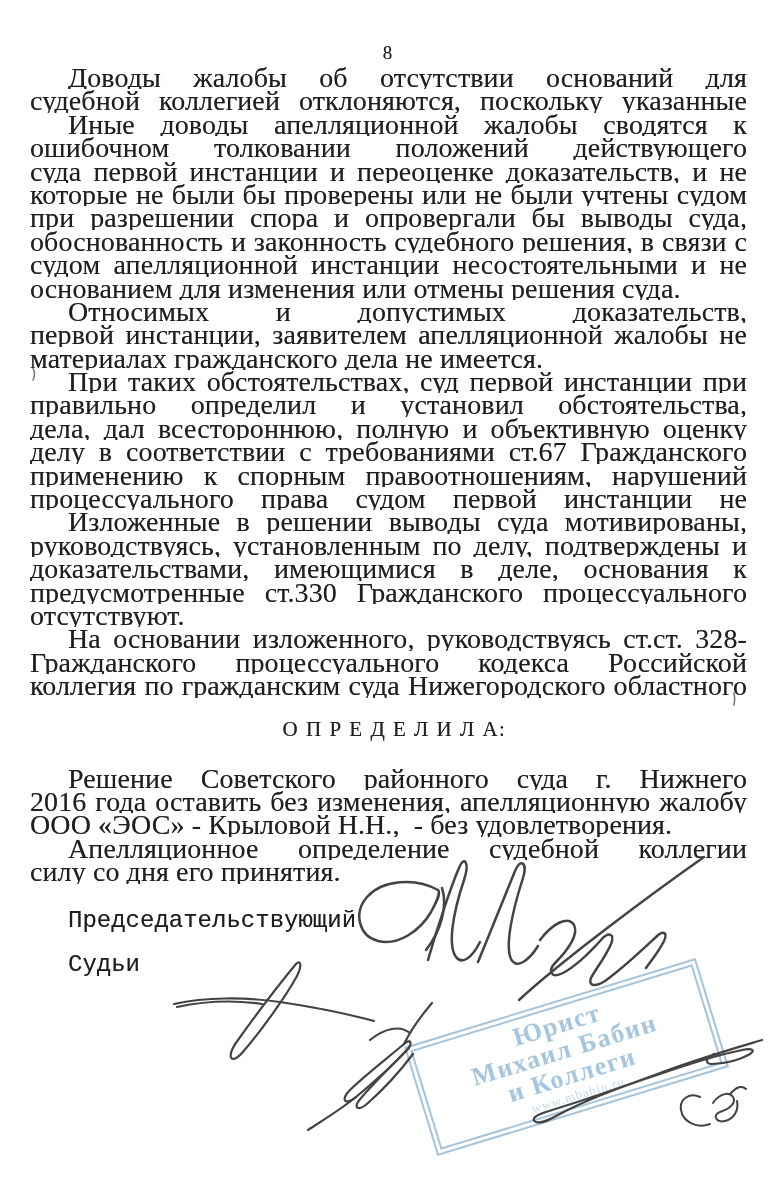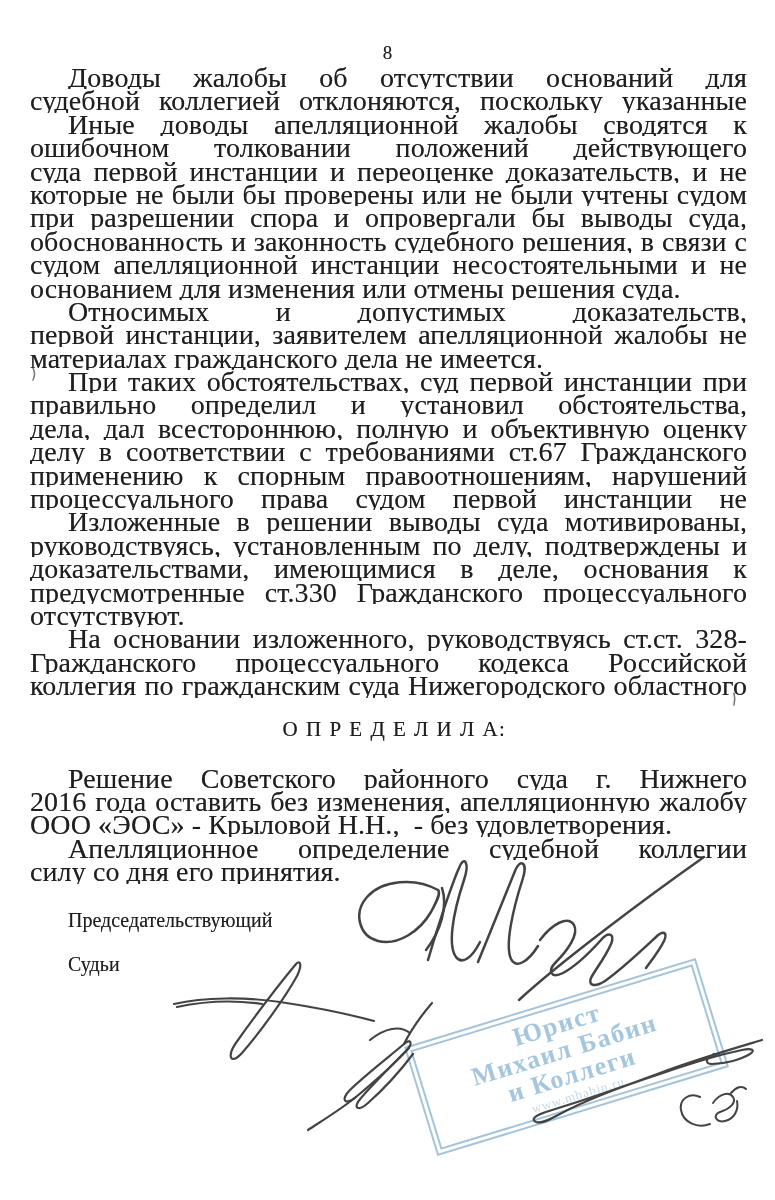--- a/index.html
+++ b/index.html
@@ -41,23 +41,24 @@
     margin-top:17px;
     height:28px;line-height:28px;
     font-size:21px;
     letter-spacing:1.5px;
     text-align:center;
     padding-left:12px;
     text-shadow:0 0 0.5px rgba(25,25,25,0.6);
   }
   #paras-res{margin-top:24px;}
   .sig-label{
-    font-size:20px;line-height:23.4px;height:23.4px;
+    font-size:24px;line-height:23.4px;height:23.4px;
     text-indent:38px;text-align:left;
     text-shadow:0 0 0.45px rgba(25,25,25,0.55);
+    font-family:Liberation Mono, monospace;
   }
   .sig-label.chairman{margin-top:25px;}
   .sig-label.judges{margin-top:21px;}
 
   
   .stamp{
     position:absolute;
     left:414px;top:1000px;
     width:301px;height:110px;
     transform:rotate(-17deg);

